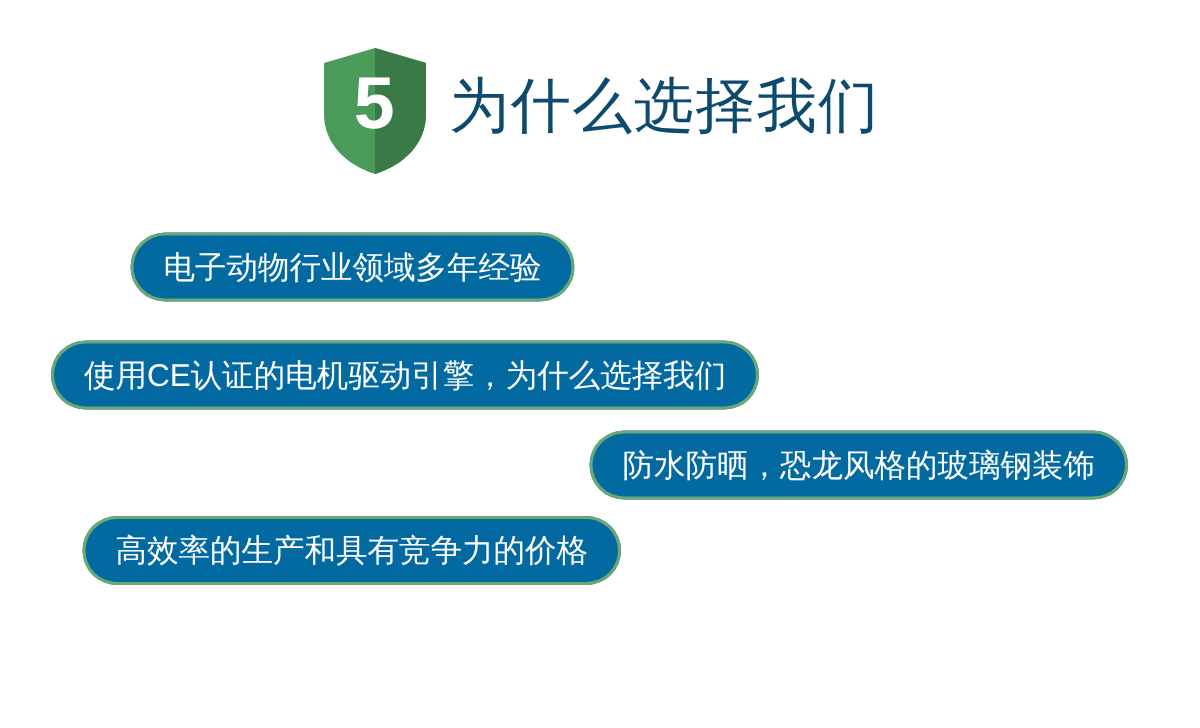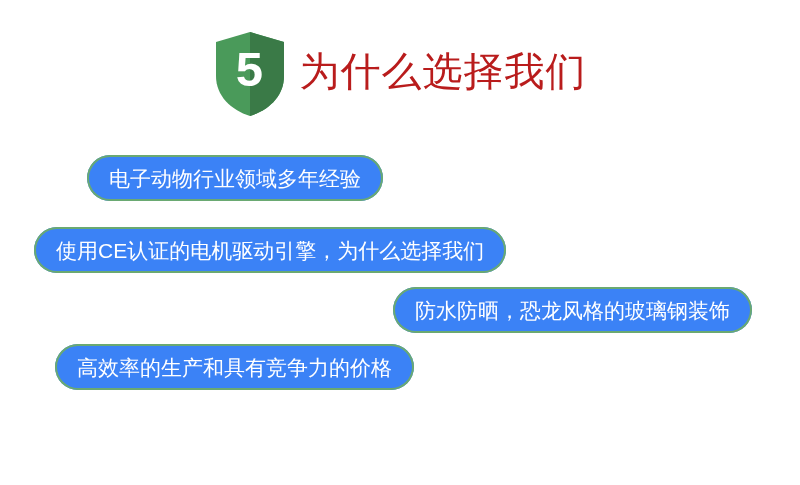--- a/index.html
+++ b/index.html
@@ -49,40 +49,40 @@
     justify-content: center;
     padding-bottom: 10px;
     box-sizing: border-box;
     color: #ffffff;
     font-size: 49px;
     font-weight: bold;
     line-height: 1;
     letter-spacing: 0;
   }
   #header-title {
-    color: #b91c1c;
+    color: #0c4a6e;
     font-size: 40px;
     line-height: 1;
     letter-spacing: 1px;
     white-space: nowrap;
     padding-bottom: 6px;
   }
 
   
   .pill-row {
     position: absolute;
     left: 0;
     width: 800px;
     display: flex;
   }
   .pill {
     display: inline-flex;
     align-items: center;
     justify-content: center;
-    background: #3b82f6;
+    background: #0369a1;
     color: #ffffff;
     border-radius: 999px;
     box-shadow: inset 0 0 0 2px #6aa972;
     font-size: 21px;
     line-height: 1;
     white-space: nowrap;
     height: 46px;
     padding: 0 22px;
     box-sizing: border-box;
   }

